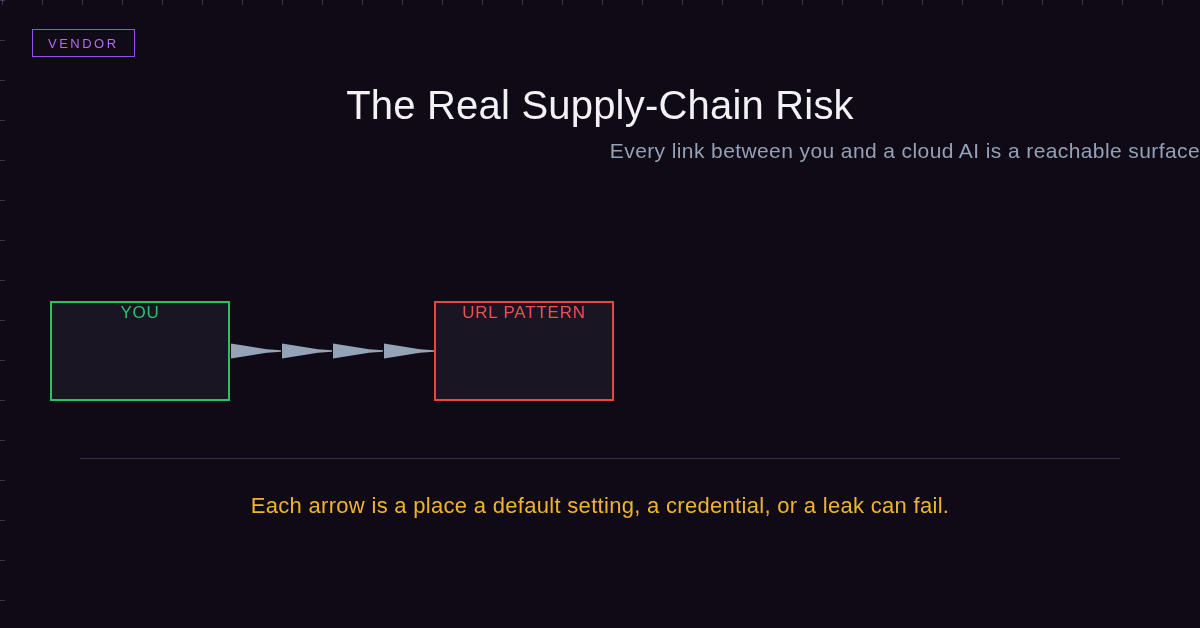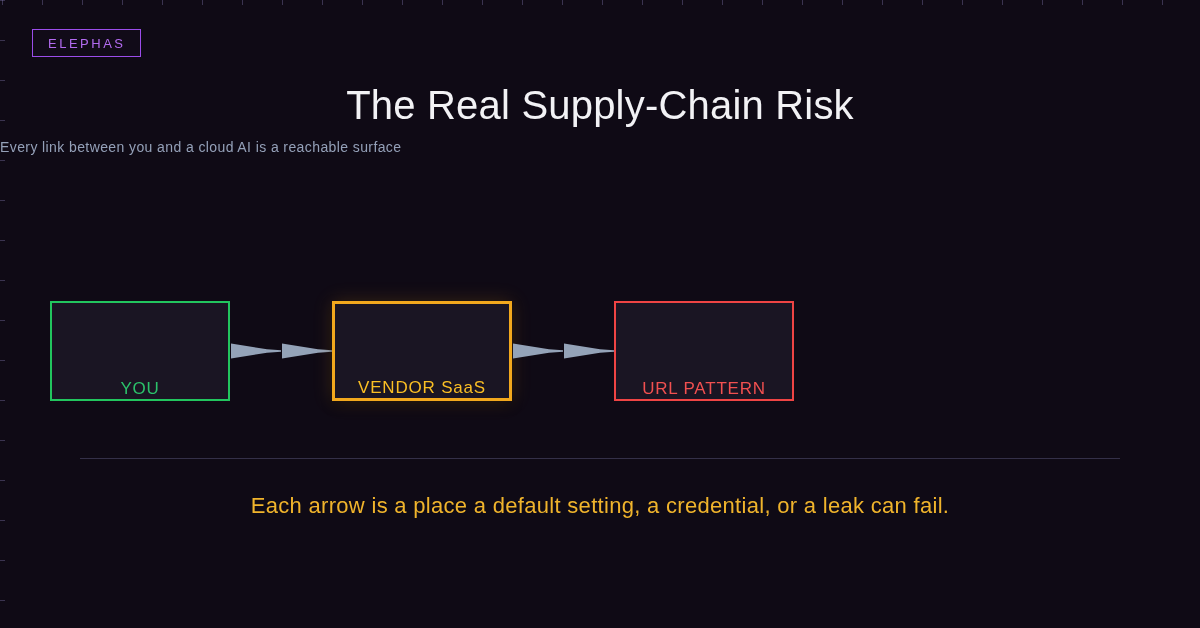--- a/index.html
+++ b/index.html
@@ -36,36 +36,36 @@
 
   .title {
     position: absolute; top: 83px; left: 0; width: 100%;
     text-align: center;
     color: #f2f2f5;
     font-size: 40px; font-weight: 500;
     letter-spacing: 0.2px;
   }
   .subtitle {
     position: absolute; top: 139px; left: 0; width: 100%;
-    text-align: left;
+    text-align: right;
     color: #94a0b8;
-    font-size: 14px; letter-spacing: 0.4px;
+    font-size: 21px; letter-spacing: 0.4px;
   }
 
   .chain {
     position: absolute; top: 301px; left: 50px;
     display: flex; align-items: center;
   }
   .node {
     width: 180px; height: 100px;
     flex: none;
     border: 2px solid var(--c);
     background: #1a1523;
     color: var(--tc);
-    display: flex; align-items: flex-end; justify-content: center;
+    display: flex; align-items: flex-start; justify-content: center;
     font-size: 17px; letter-spacing: 0.8px;
   }
   .node.emphasis {
     border-width: 3px;
     box-shadow: 0 0 18px rgba(245,169,31,0.18), 0 4px 10px rgba(0,0,0,0.45);
   }
   .arrow-gap {
     width: 51px; flex: none;
     display: flex; align-items: center; justify-content: center;
   }
@@ -83,42 +83,39 @@
   }
 </style>
 </head>
 <body>
 
 <div class="stage">
   <div class="ticks-top"></div>
   <div class="ticks-left"></div>
 
   <div class="badge">
-    <span>ELEPHAS</span>
+    <span>VENDOR</span>
   </div>
 
   <h1 class="title">The Real Supply-Chain Risk</h1>
   <div class="subtitle">Every link between you and a cloud AI is a reachable surface</div>
 
   <div class="chain" id="chain">
       <div class="node" style="--c: #22c55e; --tc: #2bc16a;">
         <span>YOU</span>
       </div>
       <div class="arrow-gap">
         <svg width="50" height="16" viewBox="0 0 50 16">
           <polygon points="0,0.5 36,6.2 50,7.3 50,8.7 36,9.8 0,15.5" fill="#94a3b8"></polygon>
         </svg>
       </div>
       <div class="arrow-gap">
         <svg width="50" height="16" viewBox="0 0 50 16">
           <polygon points="0,0.5 36,6.2 50,7.3 50,8.7 36,9.8 0,15.5" fill="#94a3b8"></polygon>
         </svg>
-      </div>
-      <div class="node emphasis" style="--c: #f2a81d; --tc: #fbbf24;">
-        <span>VENDOR SaaS</span>
       </div>
       <div class="arrow-gap">
         <svg width="50" height="16" viewBox="0 0 50 16">
           <polygon points="0,0.5 36,6.2 50,7.3 50,8.7 36,9.8 0,15.5" fill="#94a3b8"></polygon>
         </svg>
       </div>
       <div class="arrow-gap">
         <svg width="50" height="16" viewBox="0 0 50 16">
           <polygon points="0,0.5 36,6.2 50,7.3 50,8.7 36,9.8 0,15.5" fill="#94a3b8"></polygon>
         </svg>

